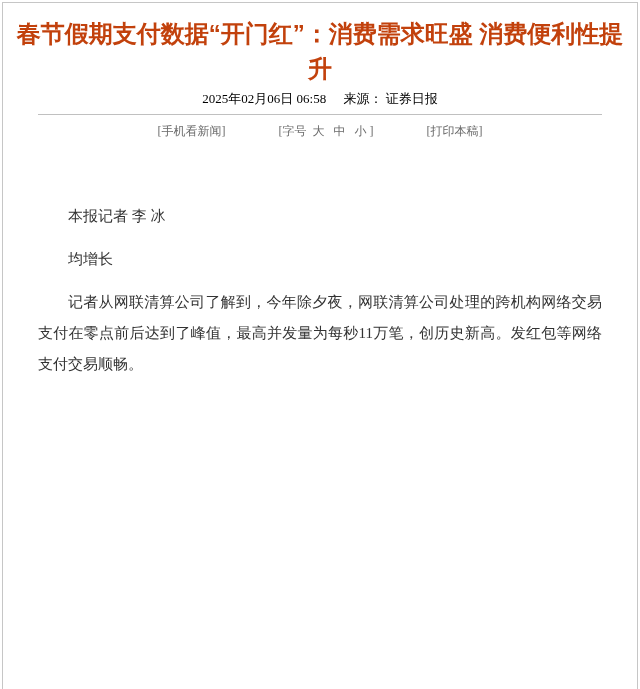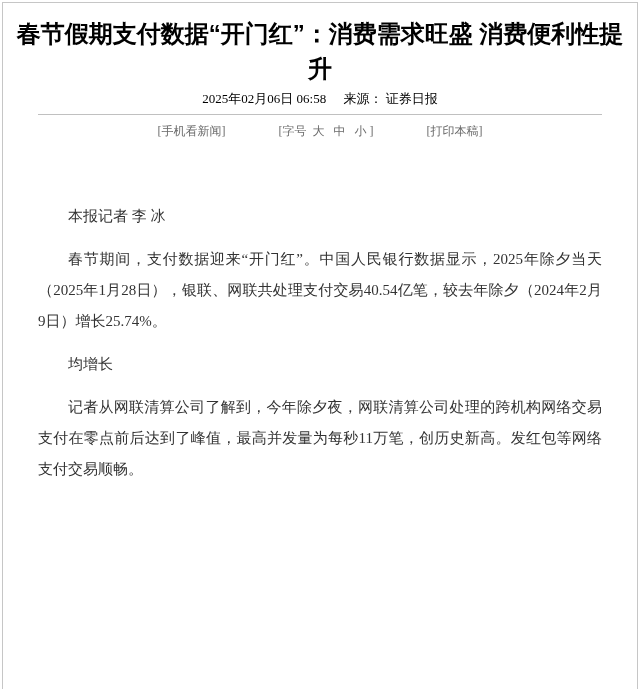--- a/index.html
+++ b/index.html
@@ -29,21 +29,21 @@
     width: 100%;
     height: 100%;
   }
   .title {
     margin: 16px 6px 0;
     text-align: center;
     font-family: "Liberation Sans", "DejaVu Sans", sans-serif;
     font-weight: bold;
     font-size: 24px;
     line-height: 35px;
-    color: #000000;
+    color: #c2410c;
   }
   .meta {
     margin-top: 4px;
     text-align: center;
     font-size: 13px;
     line-height: 17px;
     color: #000000;
   }
   .meta .src-label {
     margin-left: 14px;
@@ -110,18 +110,17 @@
       <span>[字号</span>
       <a class="size">大</a>
       <a class="size">中</a>
       <a class="size">小</a><span>]</span>
     </span>
     <a class="tool">[打印本稿]</a>
   </div>
 
   <div class="article">
     <p>本报记者 李 冰</p>
-    <p>春节期间，支付数据迎来“开门红”。中国人民银行数据显示，2025年除夕当天（2025年1月28日），银联、网联共处理支付交易40.54亿笔，较去年除夕（2024年2月9日）增长25.74%。</p>
     <p>均增长</p>
     <p>记者从网联清算公司了解到，今年除夕夜，网联清算公司处理的跨机构网络交易支付在零点前后达到了峰值，最高并发量为每秒11万笔，创历史新高。发红包等网络支付交易顺畅。</p>
   </div>
 
 </div>
 
 </body></html>

